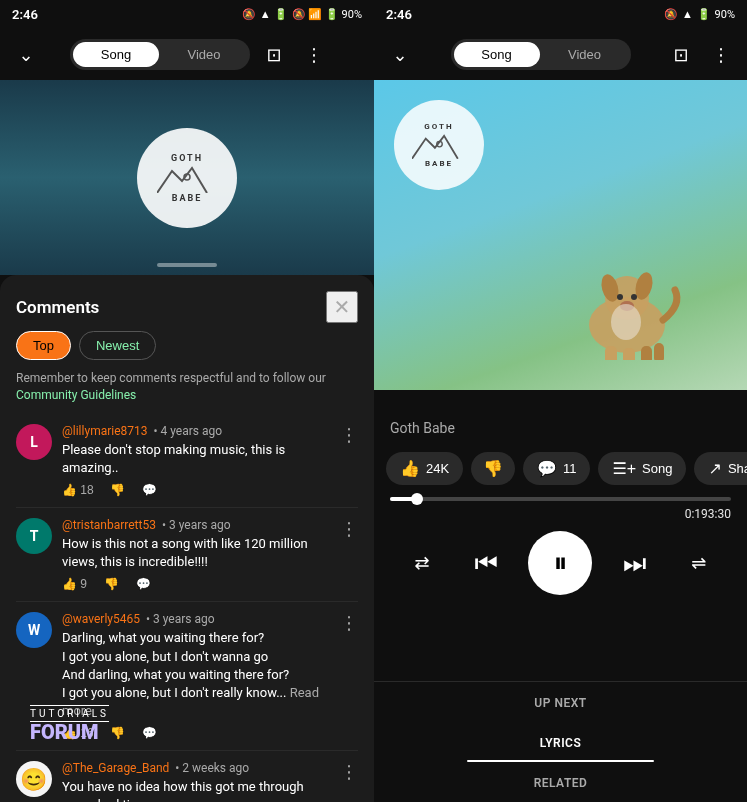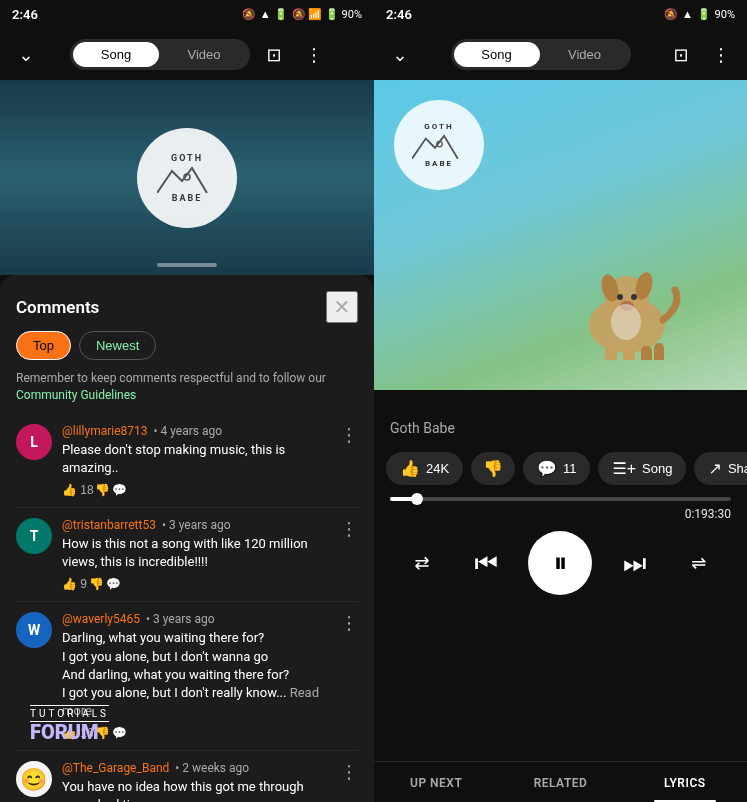--- a/index.html
+++ b/index.html
@@ -255,21 +255,21 @@
       line-height: 1.4;
       margin-bottom: 6px;
     }
     .comment-text .read-more {
       color: #aaa;
       cursor: pointer;
     }
     .comment-actions {
       display: flex;
       align-items: center;
-      gap: 2px;
+      gap: 17px;
     }
     .action-btn {
       display: flex;
       align-items: center;
       gap: 4px;
       color: #aaa;
       font-size: 12px;
       cursor: pointer;
       background: none;
       border: none;
@@ -464,20 +464,21 @@
       justify-content: center;
       font-size: 28px;
       color: #000;
     }
 
     
     .bottom-tabs {
       display: flex;
       border-top: 1px solid #2a2a2a;
       margin-top: auto;
+      flex-direction: column;
     }
     .bottom-tab {
       flex: 1;
       padding: 14px 0 12px;
       text-align: center;
       color: #aaa;
       font-size: 12px;
       font-weight: 600;
       letter-spacing: 0.5px;
       cursor: pointer;
@@ -761,17 +762,17 @@
     <button class="ctrl-btn" style="font-size:26px;">⏮</button>
     <button class="play-pause-btn">
       <span>⏸</span>
     </button>
     <button class="ctrl-btn" style="font-size:26px;">⏭</button>
     <button class="ctrl-btn" style="font-size:18px;">⇌</button>
   </div>
 
   <div class="bottom-tabs">
     <div class="bottom-tab">UP NEXT</div>
+    <div class="bottom-tab active">LYRICS</div>
     <div class="bottom-tab">RELATED</div>
-    <div class="bottom-tab active">LYRICS</div>
   </div>
 
 </div>
 
 </body></html>

